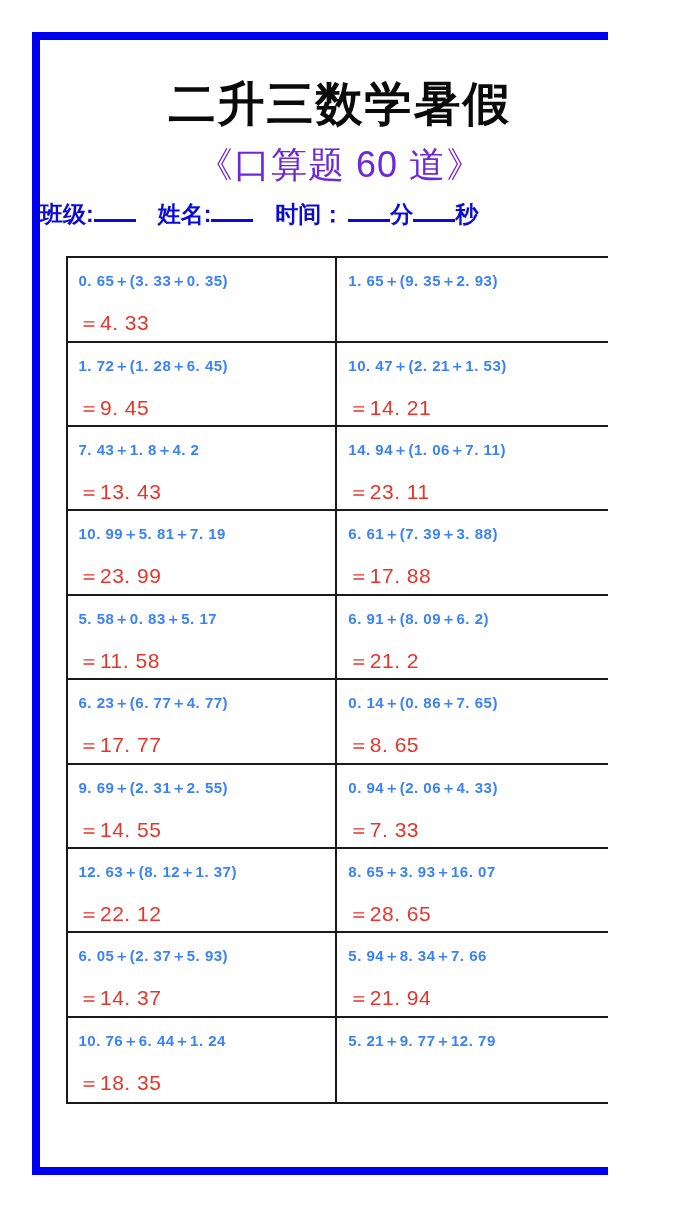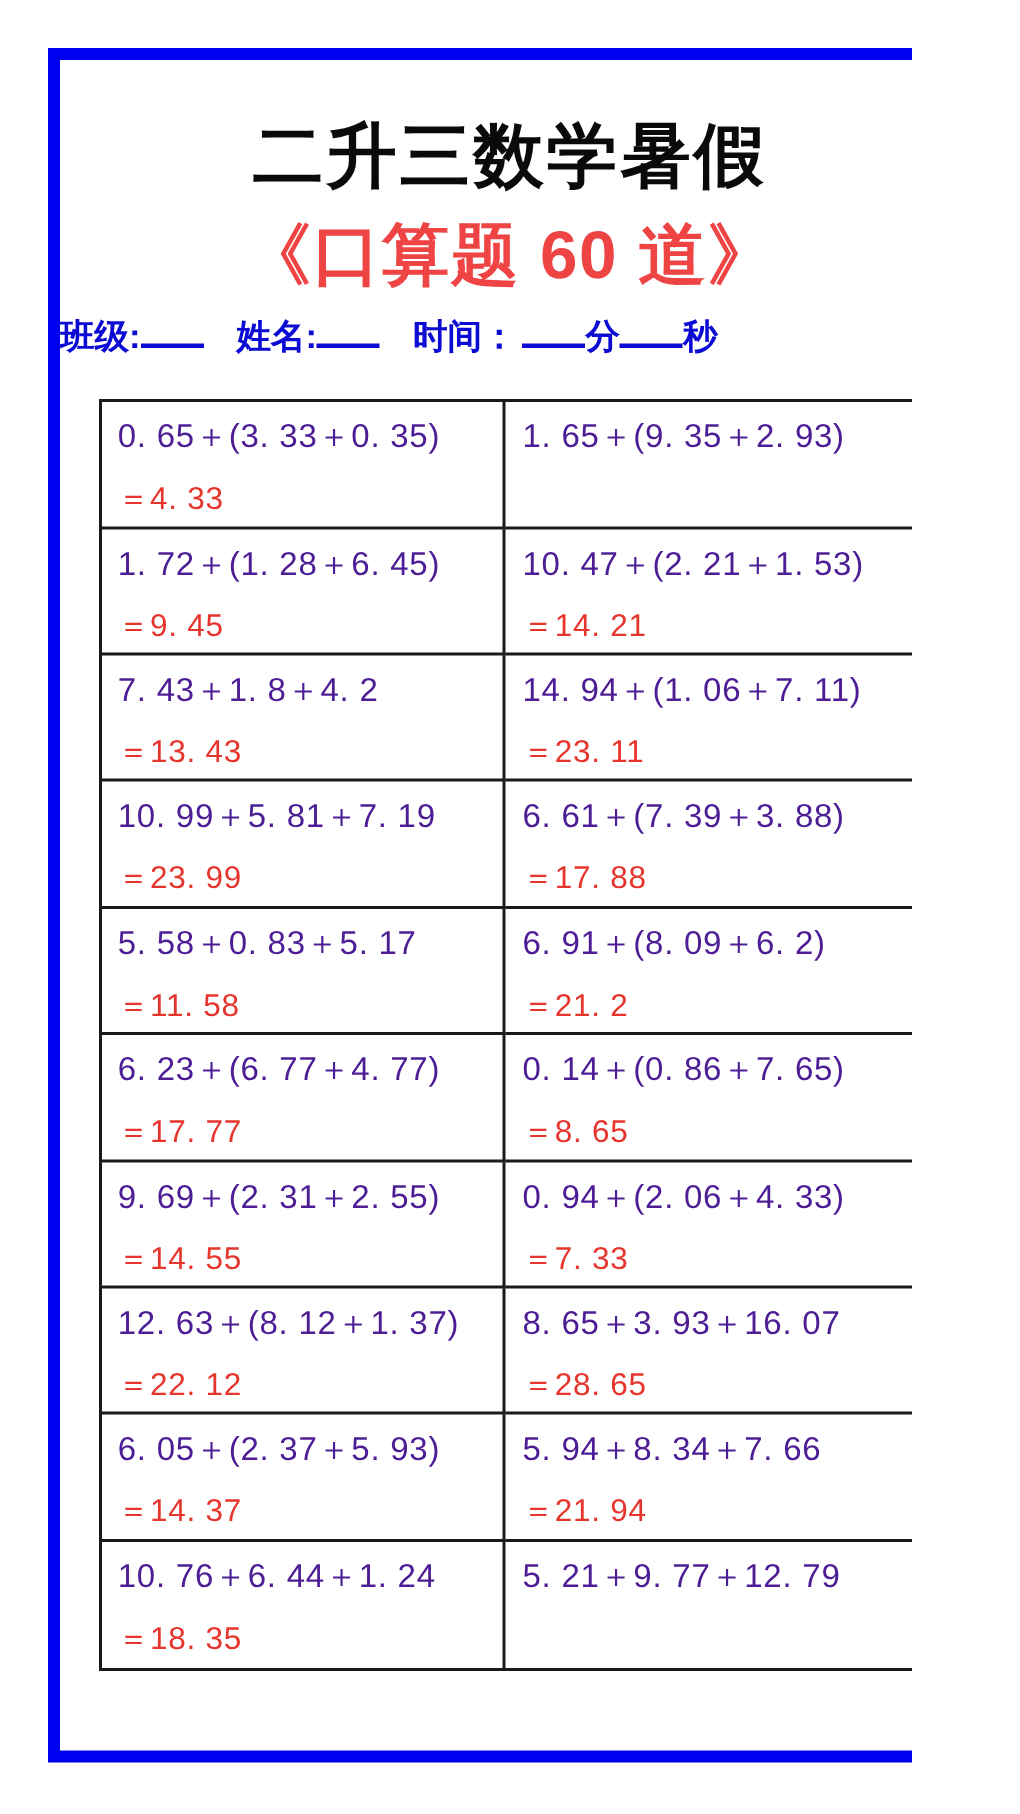--- a/index.html
+++ b/index.html
@@ -27,24 +27,24 @@
     text-align: center;
     font-size: 47px;
     line-height: 1.12;
     font-weight: 900;
     color: #0a0a0a;
     letter-spacing: 2px;
   }
   .subtitle {
     margin-top: 14px;
     text-align: center;
-    font-size: 45px;
+    font-size: 36px;
     line-height: 1.1;
-    font-weight: 700;
-    color: #ef4444;
+    font-weight: 400;
+    color: #6d28d9;
     letter-spacing: 1px;
   }
   .info-line {
     margin-top: 15px;
     text-align: left;
     font-size: 23px;
     font-weight: 700;
     color: #0b0bd4;
     white-space: nowrap;
   }
@@ -71,24 +71,24 @@
   .cell {
     box-sizing: border-box;
     border-right: 2px solid #1a1a1a;
     border-bottom: 2px solid #1a1a1a;
     padding: 9px 4px 0 11px;
     overflow: hidden;
   }
   .cell:nth-child(2n) { border-right: none; }
   .cell:nth-child(19), .cell:nth-child(20) { border-bottom: none; }
   .expr {
-    font-size: 22px;
+    font-size: 15px;
     line-height: 27px;
-    color: #4c1d95;
-    font-weight: 400;
+    color: #3b82f6;
+    font-weight: 700;
     letter-spacing: 0.5px;
     white-space: nowrap;
   }
   .ans {
     margin-top: 15px;
     font-size: 21px;
     line-height: 27px;
     color: #e6352c;
     font-weight: 500;
     letter-spacing: 0.5px;

